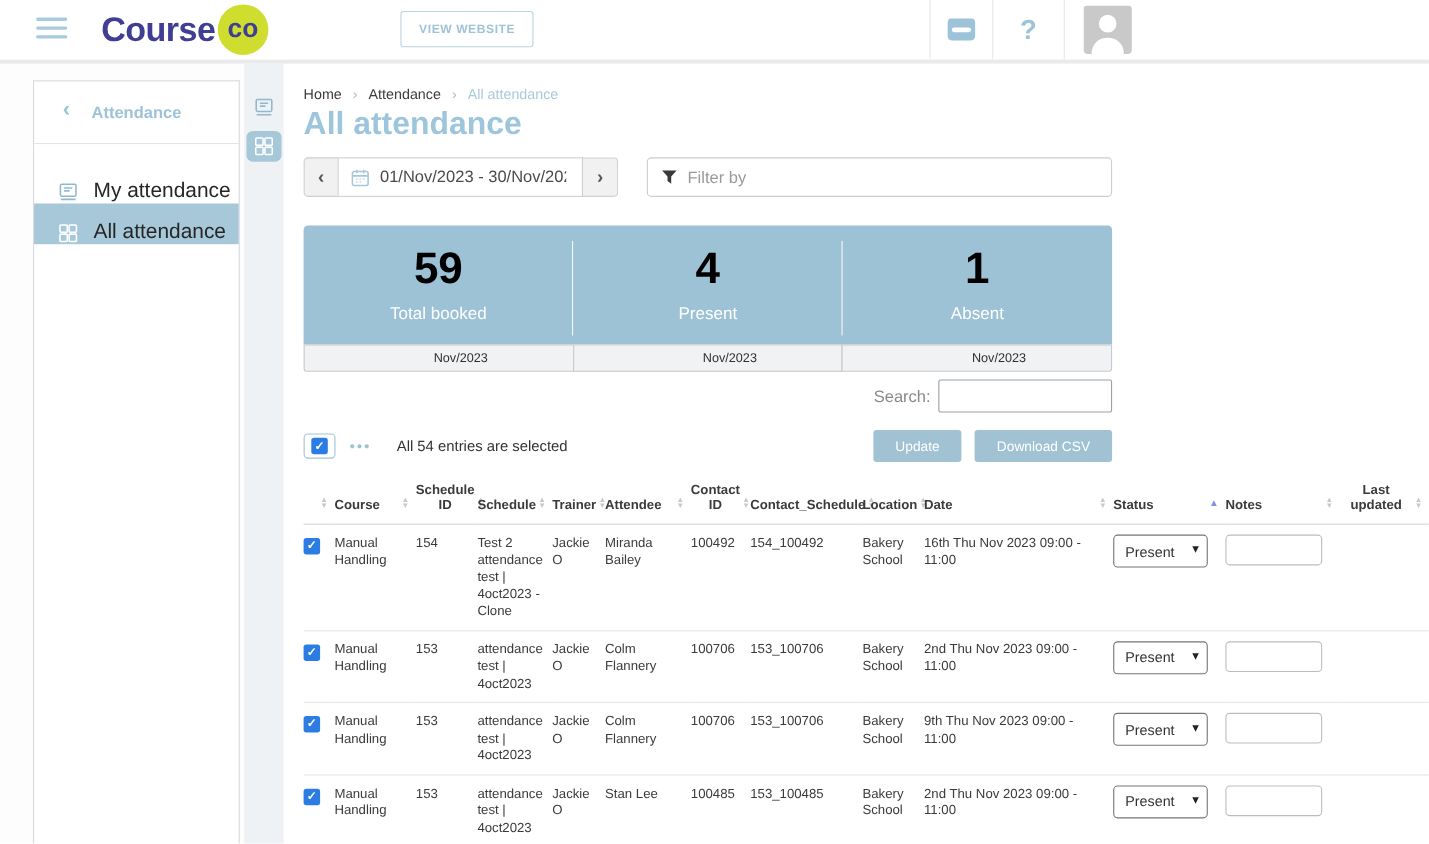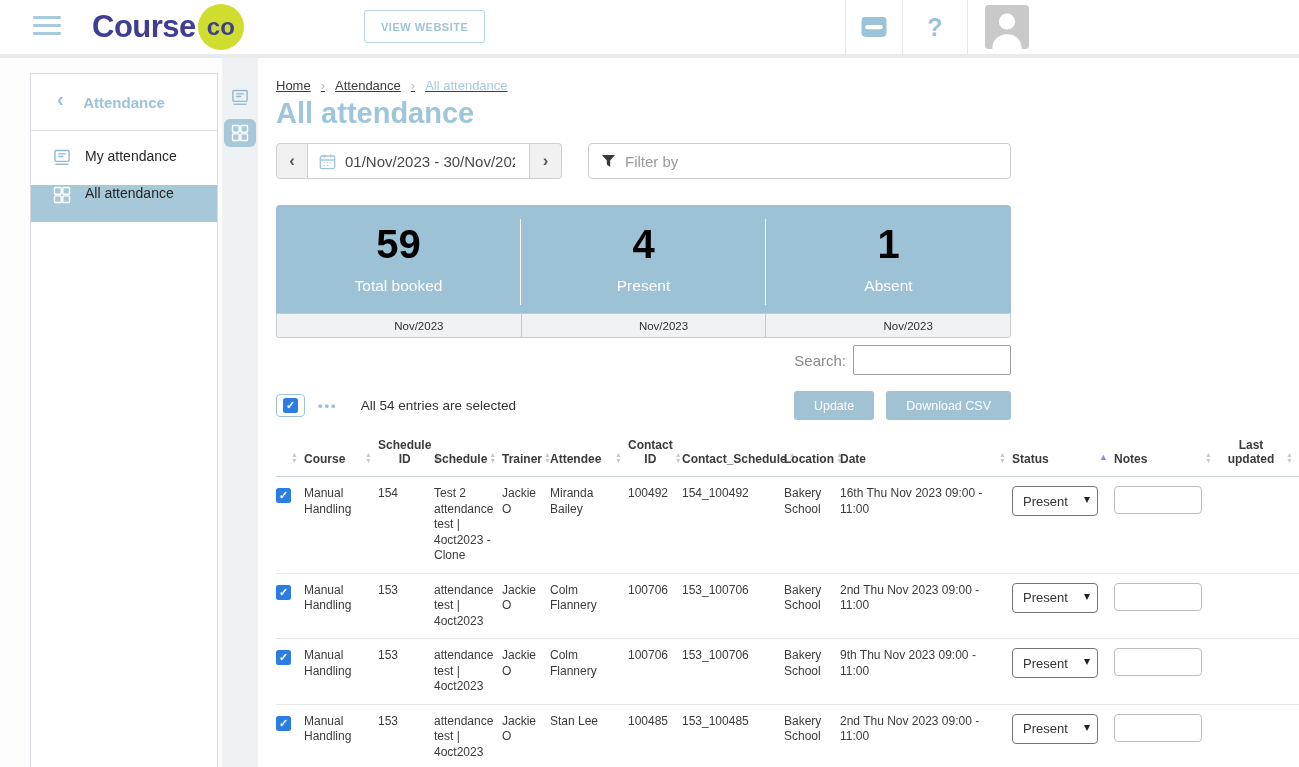--- a/index.html
+++ b/index.html
@@ -31,36 +31,36 @@
   .region { position:relative; height:709px; background:#fdfdfe; }
 
   
   .sidebar { position:absolute; left:30px; top:15px; width:188px; bottom:0;
              background:#fff; border:1px solid #d8dbdf; border-bottom:none; }
   .sb-head { height:57px; display:flex; align-items:center; justify-content:center;
              position:relative; border-bottom:1px solid #e2e4e7; cursor:pointer; }
   .sb-back { position:absolute; left:26px; top:14px; font-size:20px; color:#9cc3d8; font-weight:bold; }
   .sb-title { font-size:15px; font-weight:bold; color:#9cc3d8; }
   .sb-items { margin-top:17px; }
-  .sb-item { height:37px; display:flex; align-items:flex-start; padding-left:21px; gap:13px;
-             font-size:14px; color:#262626; cursor:pointer; }
+  .sb-item { height:37px; display:flex; align-items:flex-end; padding-left:21px; gap:13px;
+             font-size:19px; color:#262626; cursor:pointer; }
   .sb-item.sel { background:#a6c8d9; }
   .sb-ico { width:20px; height:20px; color:#8fb9cf; flex:0 0 auto; }
   .sb-item.sel .sb-ico { color:#fff; }
 
   
   .rail { position:absolute; left:222px; top:0; width:36px; bottom:0; background:#eff2f4; }
   .rail-btn { width:26px; height:24px; margin:0 auto; color:#8fb9cf; cursor:pointer; display:flex; align-items:center; justify-content:center; }
   .rail-btn.first { margin-top:28px; }
   .rail-btn.sel { margin-top:9px; width:32px; height:28px; background:#a6c8d9; border-radius:6px; color:#fff; }
   .rail-btn svg { width:20px; height:20px; }
 
   
   .main { position:absolute; left:258px; top:0; right:0; bottom:0; background:#fff; padding:20px 0 0 18px; }
-  .crumbs { font-size:13px; color:#3c3c3c; display:flex; align-items:center;text-decoration:underline; }
+  .crumbs { font-size:13px; color:#3c3c3c; display:flex; align-items:center; }
   .crumb { cursor:pointer; }
   .crumb.cur { color:#a8cadb; cursor:default; }
   .crumb-sep { color:#b9b9b9; font-size:13px; margin:0 10px; }
   h1.pg-title { font-size:29px; font-weight:bold; color:#9dc5dc; margin:4px 0 13px; }
 
   .controls { width:735px; display:flex; justify-content:space-between; height:36px; }
   .date-group { display:flex; height:36px; }
   .nav-btn { width:32px; background:#f1f1f1; border:1px solid #cfcfcf; display:flex;
              align-items:center; justify-content:center; font-size:17px; color:#555;
              font-weight:bold; cursor:pointer; }

